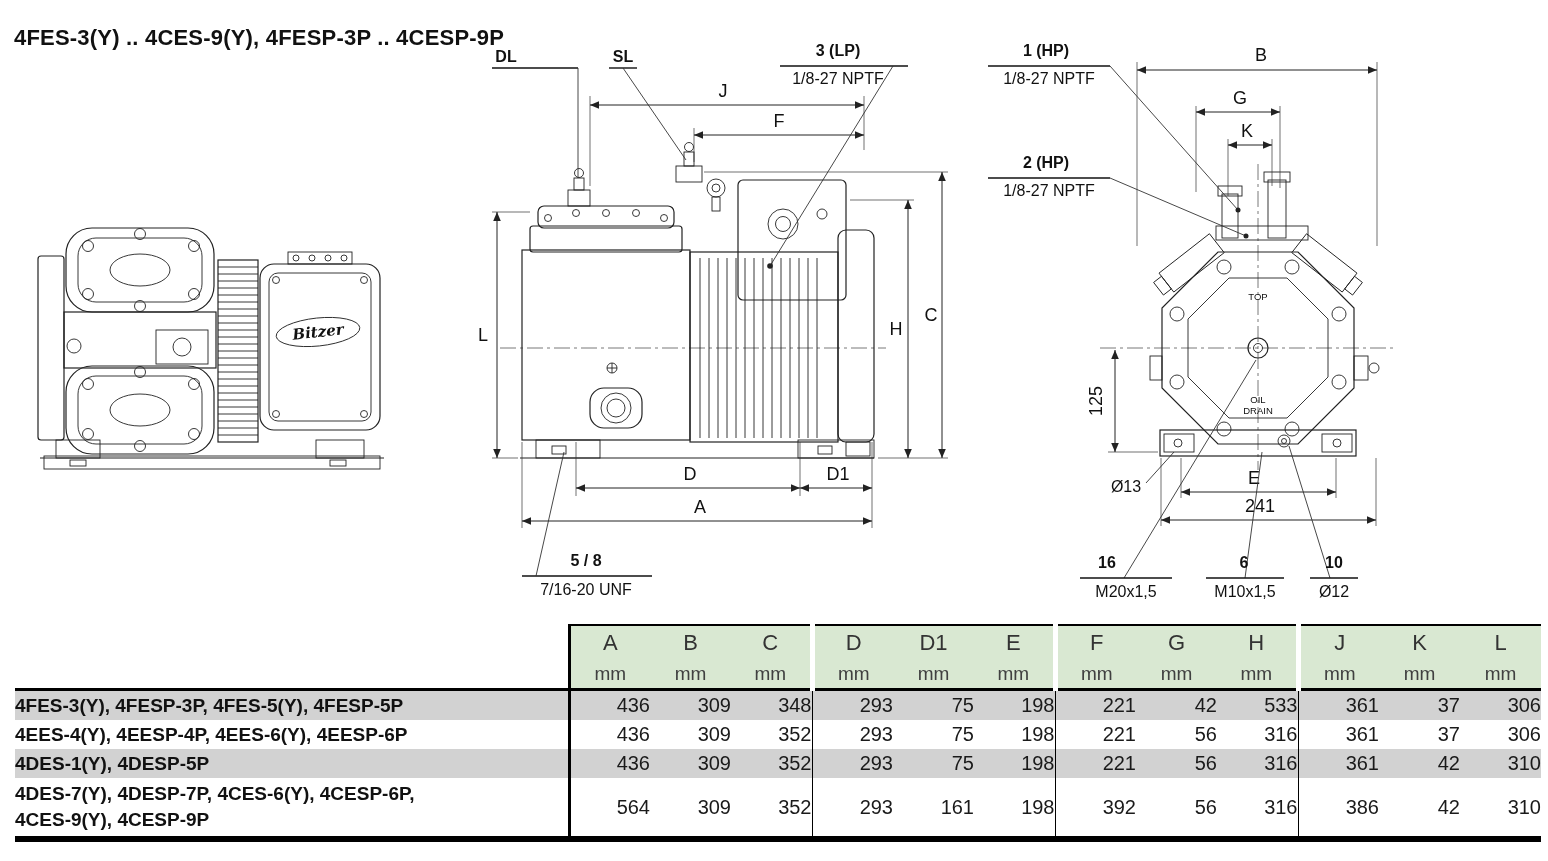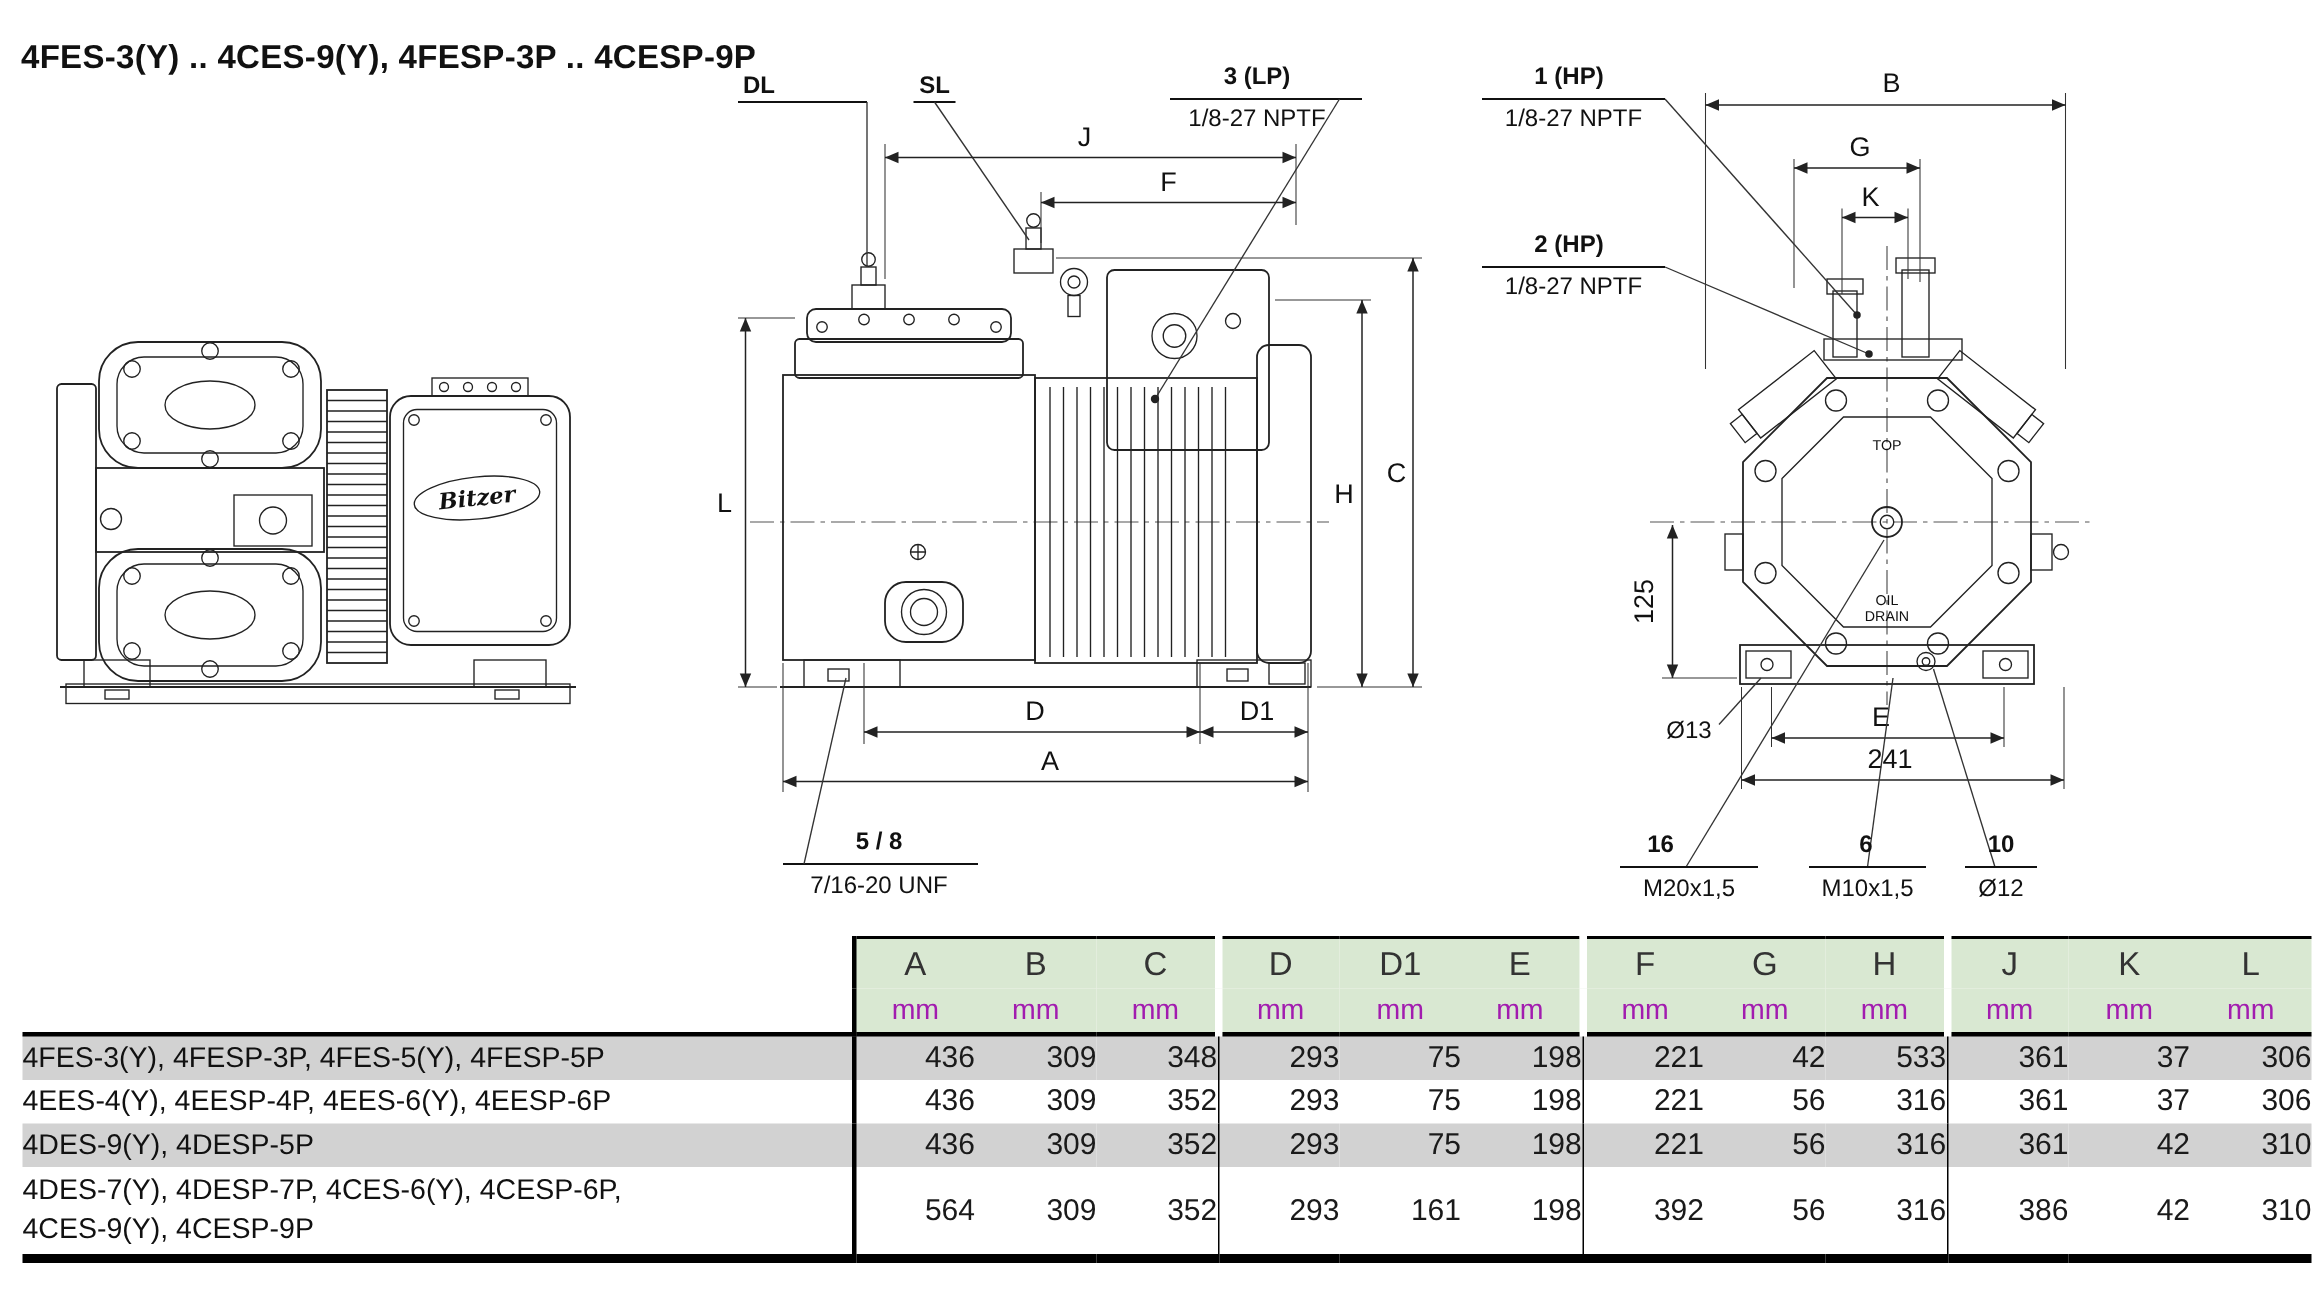--- a/index.html
+++ b/index.html
@@ -19,24 +19,24 @@
   .t{font-size:18px;}
   .b{font-size:16px;font-weight:bold;}
   .th{font-size:16px;}
   .sm{font-size:9.5px;}
   .logo{font-style:italic;font-weight:bold;font-size:15px;font-family:"DejaVu Serif",serif;}
 
   
   table.dim{position:absolute;left:15px;top:624px;width:1526px;border-collapse:collapse;table-layout:fixed;}
   table.dim th,table.dim td{padding:0;}
   th.hL{background:#d9e8d2;font-size:22px;font-weight:400;color:#333;height:33px;text-align:center;border-top:2px solid #000;}
-  th.hU{background:#d9e8d2;font-size:19px;font-weight:400;color:#a21caf;height:29px;text-align:center;border-bottom:3px solid #000;}
+  th.hU{background:#d9e8d2;font-size:19px;font-weight:400;color:#404040;height:29px;text-align:center;border-bottom:3px solid #000;}
   th.lblhead{background:#fff;border-right:3px solid #000;border-bottom:3px solid #000;}
   td.val{font-size:20px;text-align:right;height:29px;color:#1a1a1a;}
-  td.model{font-weight:normal;font-size:19px;text-align:left;padding-left:6px;border-right:3px solid #000;white-space:pre-line;line-height:1.35;}
+  td.model{font-weight:bold;font-size:19px;text-align:left;padding-left:6px;border-right:3px solid #000;white-space:pre-line;line-height:1.35;}
   tr.gray{background:#d2d2d2;}
   thead .gs{border-left:5px solid #fff;}
   tbody .gs{border-left:1px solid #000000;}
   tr.last td{border-bottom:6px solid #000;height:58px;}
 </style>
 </head>
 <body>
 
 <h1 class="title">4FES-3(Y) .. 4CES-9(Y), 4FESP-3P .. 4CESP-9P</h1>
 
@@ -405,21 +405,21 @@
       <td class="val">75</td>
       <td class="val">198</td>
       <td class="val gs">221</td>
       <td class="val">56</td>
       <td class="val">316</td>
       <td class="val gs">361</td>
       <td class="val">37</td>
       <td class="val">306</td>
     </tr>
     <tr class="gray">
-      <td class="model">4DES-9(Y), 4DESP-5P</td>
+      <td class="model">4DES-1(Y), 4DESP-5P</td>
       <td class="val">436</td>
       <td class="val">309</td>
       <td class="val">352</td>
       <td class="val gs">293</td>
       <td class="val">75</td>
       <td class="val">198</td>
       <td class="val gs">221</td>
       <td class="val">56</td>
       <td class="val">316</td>
       <td class="val gs">361</td>

